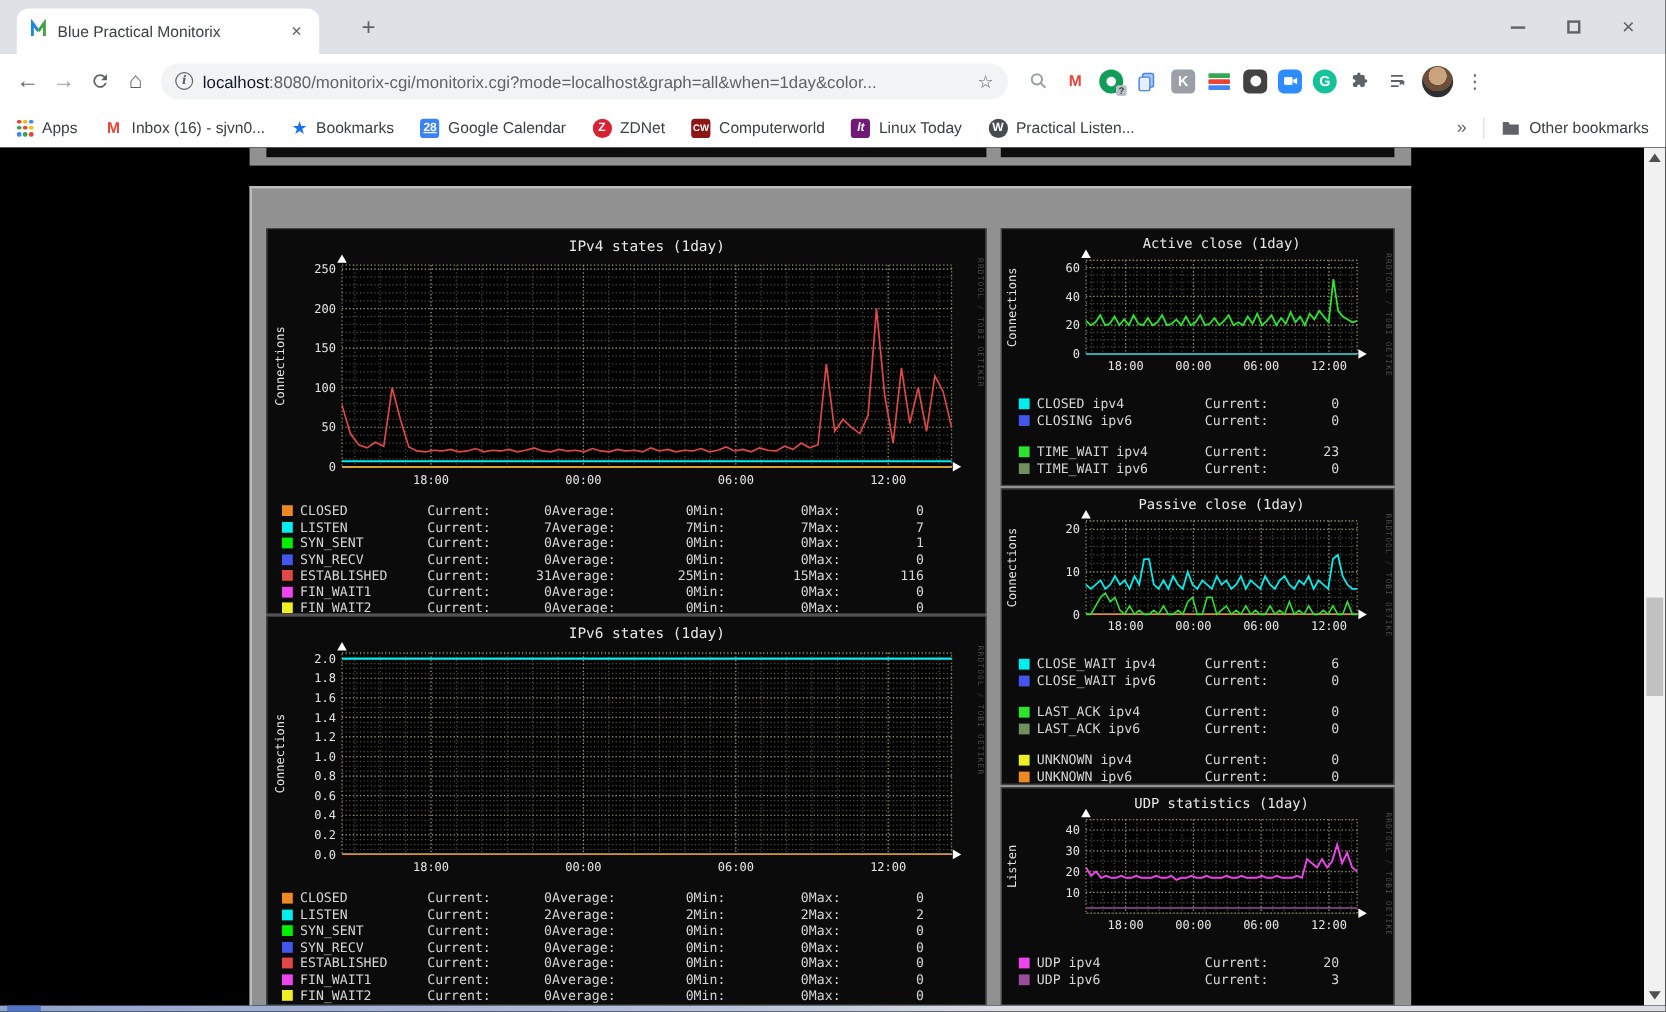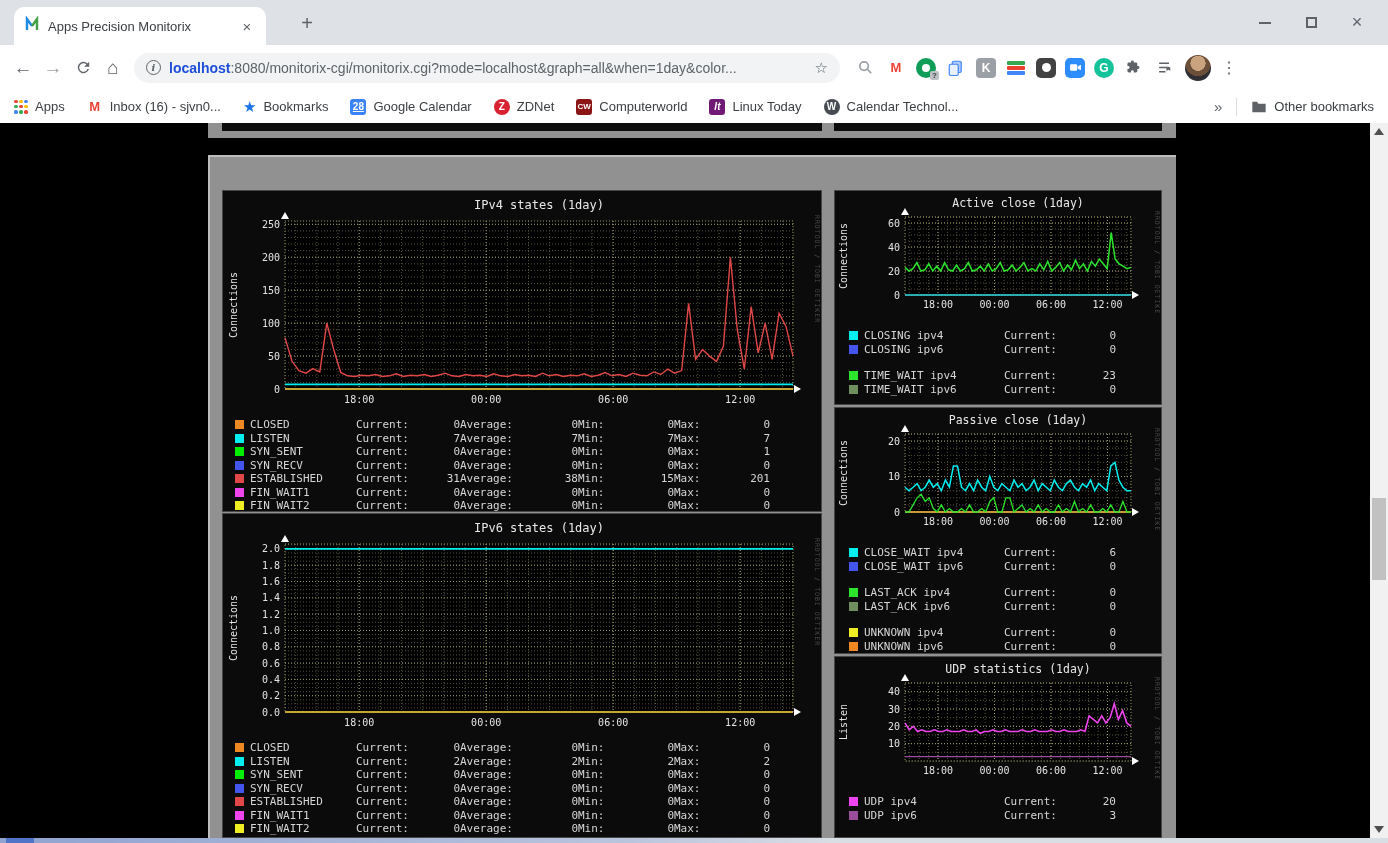--- a/index.html
+++ b/index.html
@@ -23,21 +23,21 @@
   .toolbar { height:45px; background:#fff; display:flex; align-items:center; padding:0 8px; }
   .nav-btn { width:30px; height:30px; display:flex; align-items:center; justify-content:center;
              font-size:19px; color:#5f6368; border-radius:50%; flex:none; }
   .nav-btn.disabled { color:#9aa0a6; }
   .omnibox { flex:0 0 706px; height:30px; background:#f1f3f4; border-radius:15px; display:flex;
              align-items:center; padding:0 12px; gap:8px; margin:0 6px; overflow:hidden; }
   .info-ic { width:15px; height:15px; border:1.4px solid #5f6368; border-radius:50%; color:#5f6368;
              font-size:10px; font-weight:bold; display:flex; align-items:center; justify-content:center; flex:none;
              font-family:"DejaVu Serif", serif; font-style:italic; }
   .url { font-size:14px; color:#5f6368; white-space:nowrap; overflow:hidden; flex:1; }
-  .url .host { color:#1d4ed8; font-weight:bold; }
+  .url .host { color:#0f172a; font-weight:normal; }
   .omni-star { color:#5f6368; font-size:15px; flex:none; }
   .ext-row { display:flex; align-items:center; gap:9px; margin-left:8px; }
   .ext { width:22px; height:22px; display:flex; align-items:center; justify-content:center;
          font-size:13px; font-weight:bold; position:relative; flex:none; }
   .ext-gmail { color:#ea4335; background:#fff; border-radius:3px; }
   .ext-voice { background:#0f9d58; border-radius:50%; width:20px; height:20px; }
   .ext-voice .dot { width:8px; height:8px; background:#fff; border-radius:50%; }
   .ext-badge { position:absolute; right:-3px; bottom:-2px; background:#bdc1c6; color:#3c4043;
                font-size:8px; font-weight:bold; width:9px; height:9px; border-radius:2px;
                display:flex; align-items:center; justify-content:center; }
@@ -113,21 +113,21 @@
 <body>
 
 <div class="titlebar">
   <div class="tab">
     <span>
       <svg width="16" height="16" viewBox="0 0 14 16">
         <path d="M2 14V3l5 7" stroke="#1e88e5" stroke-width="2.4" fill="none"></path>
         <path d="M7 10l5-7v11" stroke="#43a047" stroke-width="2.4" fill="none"></path>
       </svg>
     </span>
-    <span class="tab-title">Apps Precision Monitorix</span>
+    <span class="tab-title">Blue Practical Monitorix</span>
     <span class="tab-close">×</span>
   </div>
   <div class="new-tab">+</div>
   <div class="win-controls">
     <div class="wc">
         <span class="wc-min"></span>
       </div>
     <div class="wc">
         <span class="wc-max"></span>
       </div>
@@ -233,21 +233,21 @@
   <div class="bm">
     <span class="bm-badge b-cw">CW</span>
     <span>Computerworld</span>
   </div>
   <div class="bm">
     <span class="bm-badge b-lt">lt</span>
     <span>Linux Today</span>
   </div>
   <div class="bm">
     <span class="bm-badge b-wp">W</span>
-    <span>Calendar Technol...</span>
+    <span>Practical Listen...</span>
   </div>
   <div class="bm-right">
     <span class="chev">»</span>
     <span class="bm-sep"></span>
     <div class="bm">
       <svg width="16" height="14" viewBox="0 0 24 20">
           <path fill="#5f6368" d="M2 2h7l2 3h11v13H2z"></path>
         </svg>
       <span>Other bookmarks</span>
     </div>
@@ -429,29 +429,29 @@
         </div>
         <div class="lrow">
           <span class="lsw" style="background: rgb(224, 72, 72);"></span>
           <span class="lname">ESTABLISHED</span>
           <span class="lpair p0">
             <span>Current:</span>
             <span>31</span>
           </span>
           <span class="lpair p1">
             <span>Average:</span>
-            <span>38</span>
+            <span>25</span>
           </span>
           <span class="lpair p2">
             <span>Min:</span>
             <span>15</span>
           </span>
           <span class="lpair p3">
             <span>Max:</span>
-            <span>201</span>
+            <span>116</span>
           </span>
         </div>
         <div class="lrow">
           <span class="lsw" style="background: rgb(238, 68, 238);"></span>
           <span class="lname">FIN_WAIT1</span>
           <span class="lpair p0">
             <span>Current:</span>
             <span>0</span>
           </span>
           <span class="lpair p1">
@@ -802,21 +802,21 @@
         <polyline points="70.0,104.0 296.0,104.0" fill="none" stroke="#00eeee" stroke-width="1"></polyline>
         <polyline points="70.0,76.4 74.0,80.0 77.9,77.6 81.9,71.6 85.9,80.0 89.8,78.8 93.8,72.8 97.8,80.0 101.7,75.2 105.7,80.0 109.6,71.6 113.6,78.8 117.6,80.0 121.5,74.0 125.5,80.0 129.5,77.6 133.4,71.6 137.4,80.0 141.4,78.8 145.3,75.2 149.3,80.0 153.3,72.8 157.2,80.0 161.2,77.6 165.2,71.6 169.1,80.0 173.1,78.8 177.1,74.0 181.0,80.0 185.0,76.4 188.9,71.6 192.9,80.0 196.9,77.6 200.8,80.0 204.8,72.8 208.8,78.8 212.7,70.4 216.7,80.0 220.7,76.4 224.6,71.6 228.6,80.0 232.6,74.0 236.5,78.8 240.5,69.2 244.5,77.6 248.4,72.8 252.4,80.0 256.4,70.4 260.3,75.2 264.3,68.0 268.2,72.8 272.2,77.6 276.2,41.6 280.1,68.0 284.1,72.8 288.1,75.2 292.0,77.6 296.0,76.4" fill="none" stroke="#2ce42c" stroke-width="1.5"></polyline>
         <polygon points="66,24 74,24 70,17" fill="#fff"></polygon>
         <polygon points="297,100 297,108 304,104" fill="#fff"></polygon>
         <text x="183" y="16" text-anchor="middle" fill="#e8e8e8" font-size="11.5" font-family="DejaVu Sans Mono, monospace">Active close  (1day)</text>
         <text x="12" y="65" text-anchor="middle" fill="#e4e4e4" font-size="10" font-family="DejaVu Sans Mono, monospace" transform="rotate(-90 12 65)">Connections</text>
         <text x="320" y="20" fill="#4c4c4c" font-size="6.5" letter-spacing="1" font-family="DejaVu Sans Mono, monospace" transform="rotate(90 320 20)">RRDTOOL / TOBI OETIKER</text>
       </svg><div class="legend cur">
         <div class="lrow">
           <span class="lsw" style="background: rgb(0, 238, 238);"></span>
-          <span class="lname">CLOSING ipv4</span>
+          <span class="lname">CLOSED ipv4</span>
           <span class="lpair p0">
             <span>Current:</span>
             <span>0</span>
           </span>
         </div>
         <div class="lrow">
           <span class="lsw" style="background: rgb(68, 85, 238);"></span>
           <span class="lname">CLOSING ipv6</span>
           <span class="lpair p0">
             <span>Current:</span>

